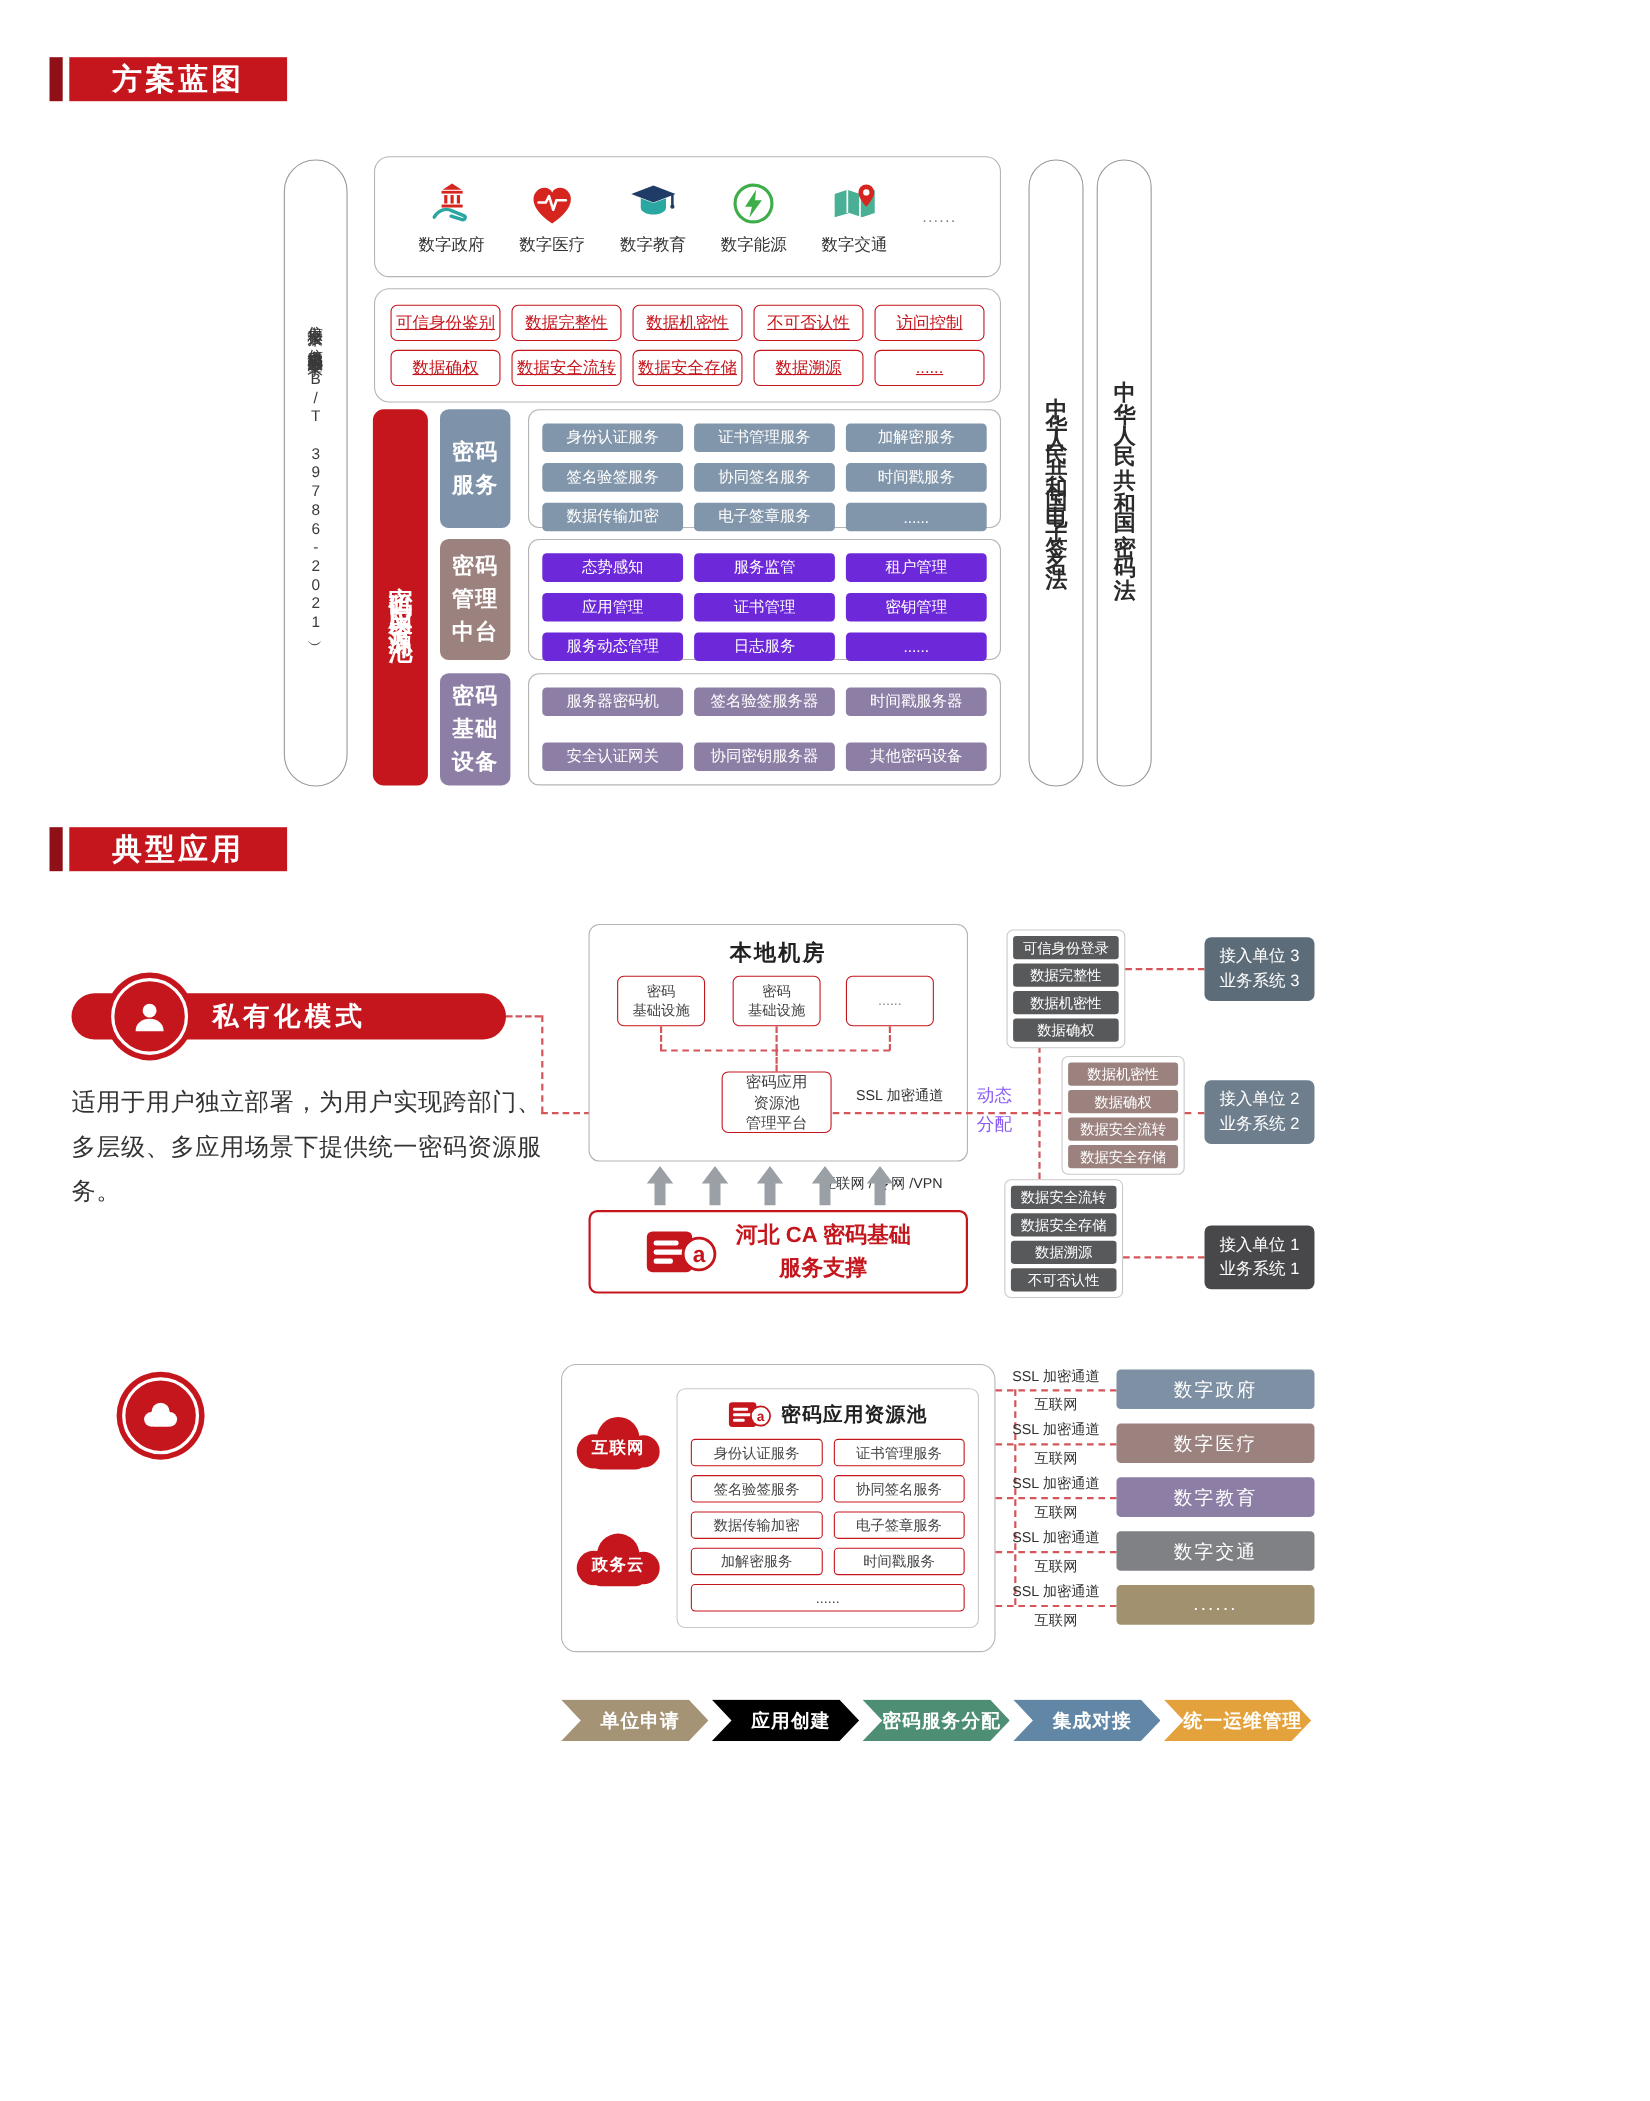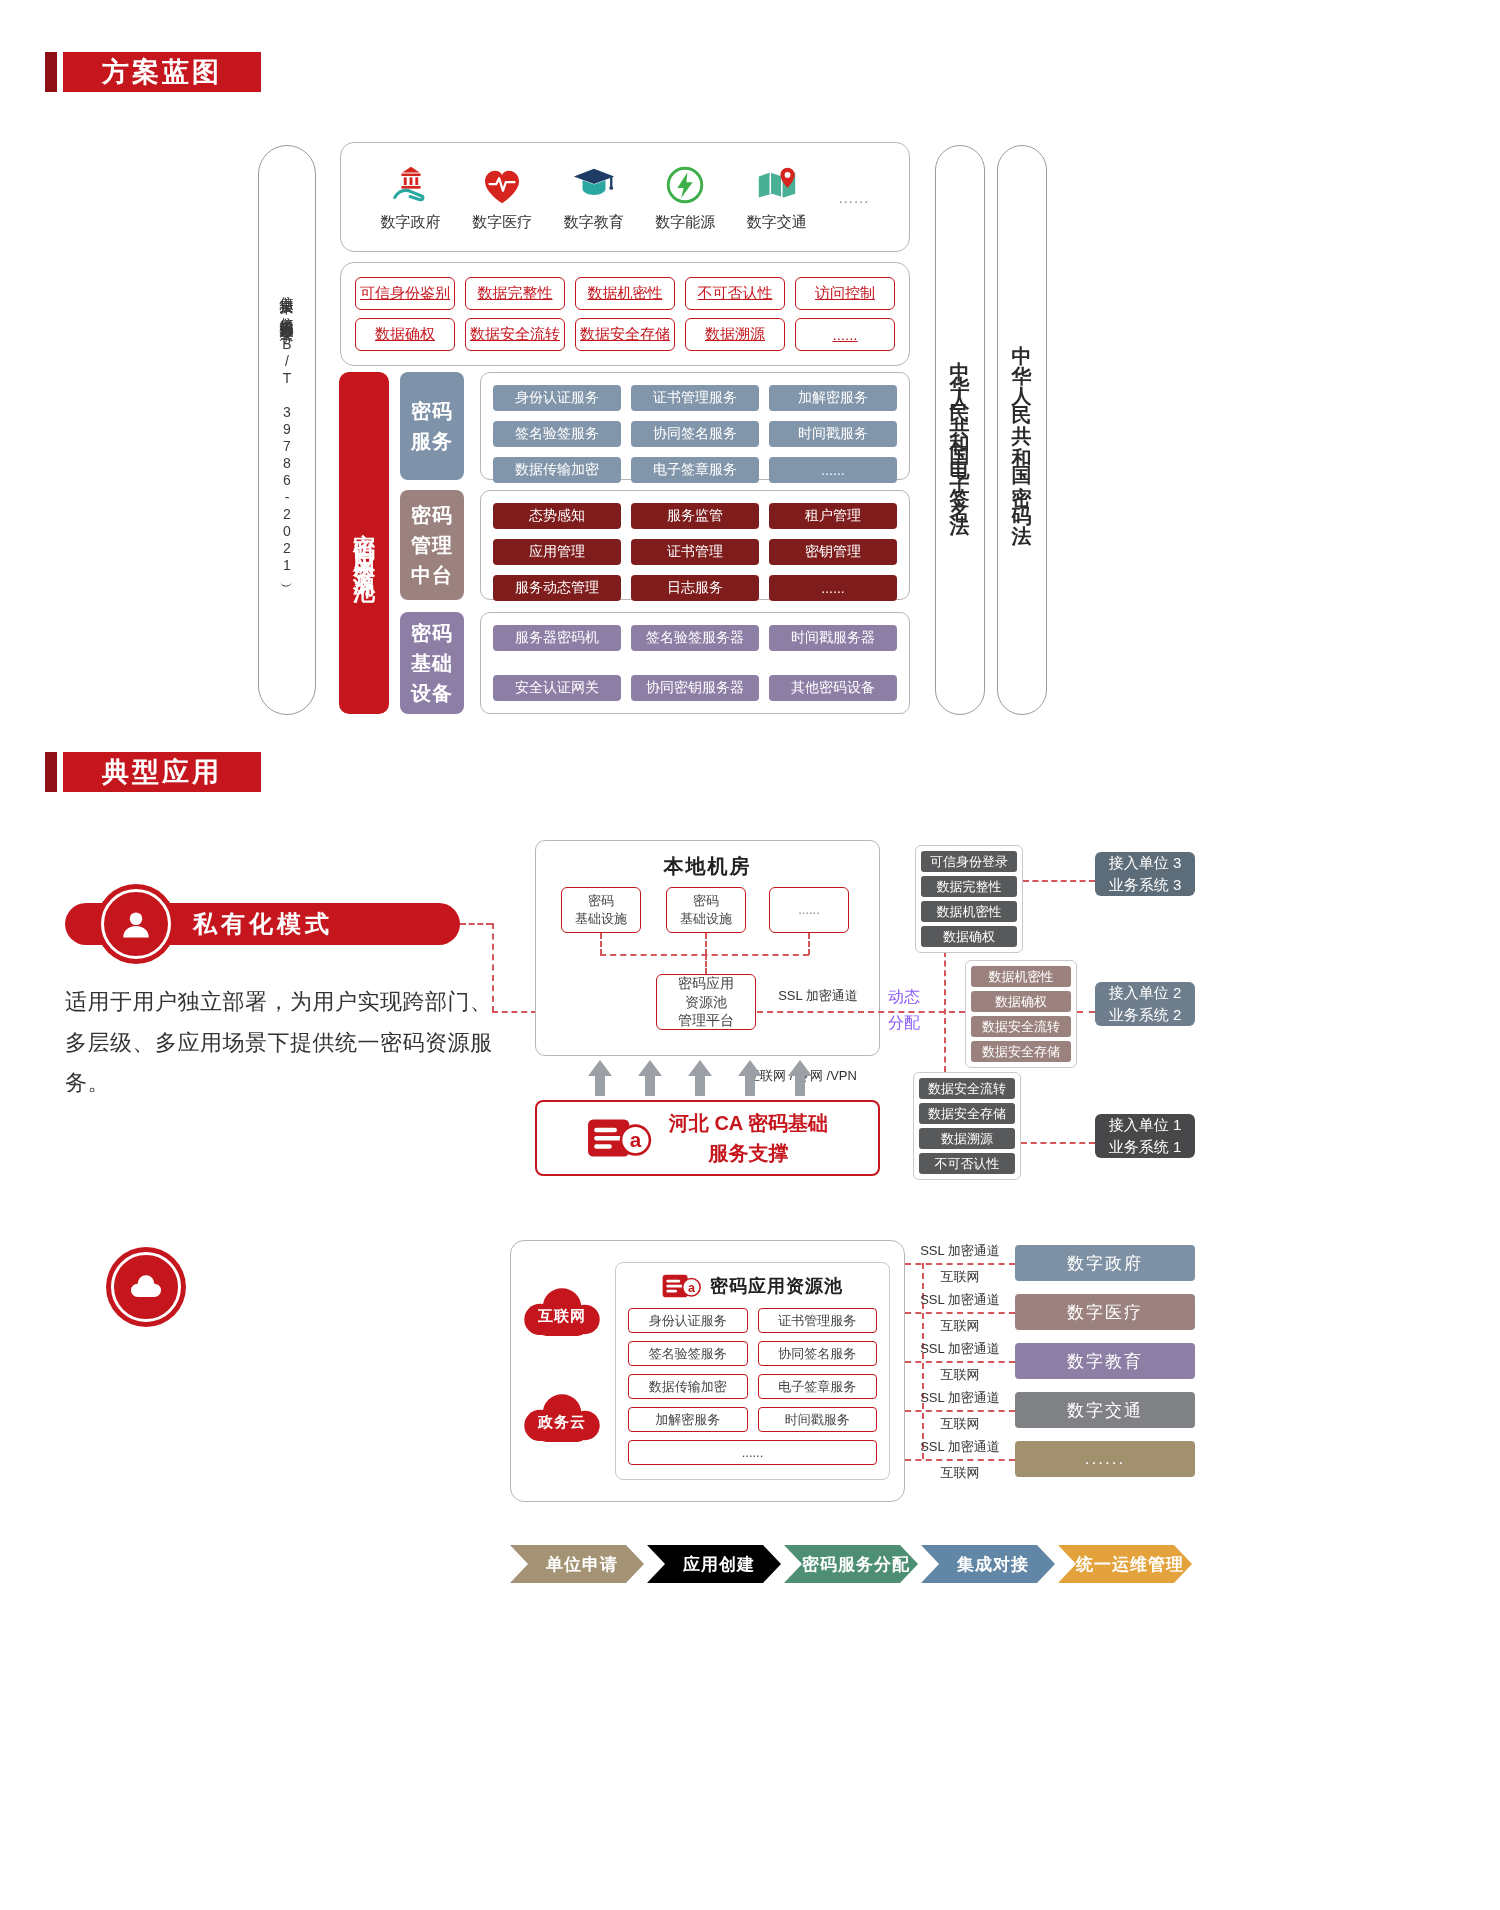--- a/index.html
+++ b/index.html
@@ -33,21 +33,21 @@
   .cap-row { display:flex; gap:10px; }
   .cap-badge { flex:1; border:1px solid #c5161d; color:#c5161d; border-radius:6px; height:33px;
                display:flex; align-items:center; justify-content:center; font-size:15px; white-space:nowrap;text-decoration:underline; }
 
   .layer-label { border-radius:8px; color:#fff; font-weight:bold; font-size:20px; display:flex; flex-direction:column;
                  align-items:center; justify-content:center; line-height:1.5; letter-spacing:1px; }
   .bg-svc { background:#7e93a9; } .bg-mgmt { background:#9b827e; } .bg-dev { background:#8d7ea6; }
 
   .chip-grid { display:grid; grid-template-columns:repeat(3,1fr); gap:10px; padding:12px; border-radius:10px; align-content:space-between; }
   .chip { color:#fff; font-size:14px; border-radius:4px; display:flex; align-items:center; justify-content:center; height:26px; white-space:nowrap; }
-  .chip-svc { background:#8296ab; } .chip-mgmt { background:#7f1d1d; } .chip-dev { background:#8d7ea6; }
+  .chip-svc { background:#8296ab; } .chip-mgmt { background:#6d28d9; } .chip-dev { background:#8d7ea6; }
   .chip-dark { background:#58595b; } .chip-mauve { background:#9b827e; }
 
   
   .ribbon { background:#c5161d; height:42px; border-radius:21px; color:#fff; display:flex; align-items:center; }
   .ribbon-text { font-size:24px; font-weight:bold; letter-spacing:4px; }
   .ribbon-circle { width:80px; height:80px; border-radius:50%; background:#c5161d; display:flex; align-items:center; justify-content:center; }
   .ribbon-circle-inner { position:absolute; inset:5px; border:3px solid #fff; border-radius:50%; display:flex; align-items:center; justify-content:center; }
 
   .desc { font-size:22px; color:#333; line-height:1.85; letter-spacing:0.5px; }
 
@@ -61,21 +61,21 @@
 
   .small-label { font-size:13px; color:#333; text-align:center; white-space:nowrap; }
   .dyn { display:flex; flex-direction:column; align-items:center; font-size:16px; color:#8b5cf6; line-height:1.6; }
 
   .support { border:2px solid #c5161d; border-radius:8px; display:flex; align-items:center; justify-content:center; gap:16px; background:#fff; }
   .support-text { color:#c5161d; font-size:20px; font-weight:bold; text-align:center; line-height:1.5; display:flex; flex-direction:column; }
 
   .stack { border:1px solid #c9c9c9; border-radius:6px; padding:5px; display:flex; flex-direction:column; gap:4px; background:#fff; }
   .stack .chip { height:21px; font-size:13px; border-radius:3px; }
 
-  .unit-box { width:100px; height:44px; border-radius:6px; color:#fff; font-size:15px; display:flex; flex-direction:column;
+  .unit-box { width:100px; height:58px; border-radius:6px; color:#fff; font-size:15px; display:flex; flex-direction:column;
               align-items:center; justify-content:center; line-height:1.5; }
 
   .cloud { width:92px; height:58px; }
   .cloud svg { position:absolute; inset:0; width:100%; height:100%; }
   .cloud-label { position:absolute; left:0; width:100%; top:23px; text-align:center; color:#fff; font-size:15px; font-weight:bold; letter-spacing:1px; }
 
   .pool { border:1px solid #c9c9c9; border-radius:8px; padding:9px 12px; display:flex; flex-direction:column; gap:8px; background:#fff; }
   .pool-header { display:flex; align-items:center; justify-content:center; gap:8px; }
   .pool-title { font-size:18px; font-weight:bold; color:#222; letter-spacing:1px; }
   .pool-grid { display:grid; grid-template-columns:1fr 1fr; gap:8px 10px; }

